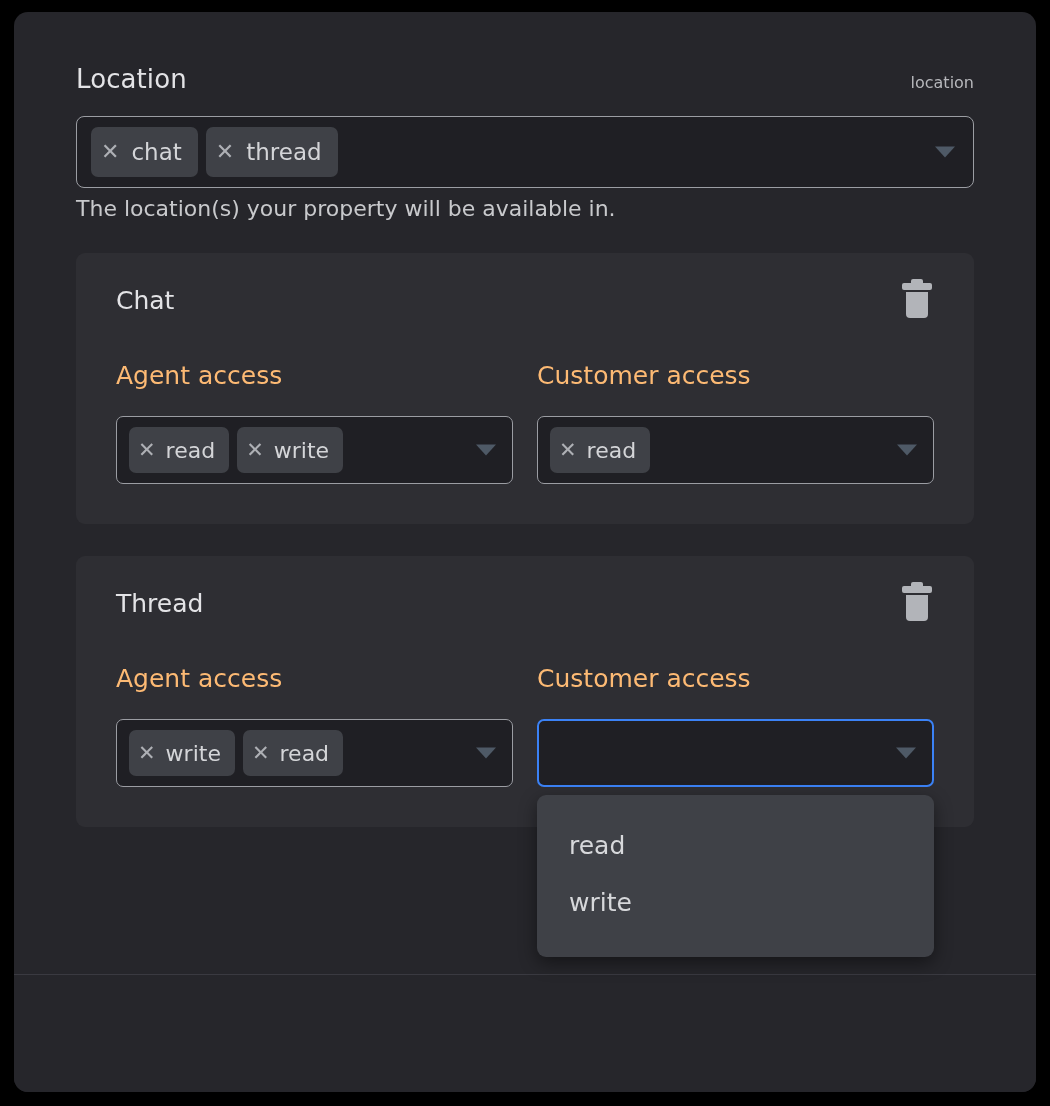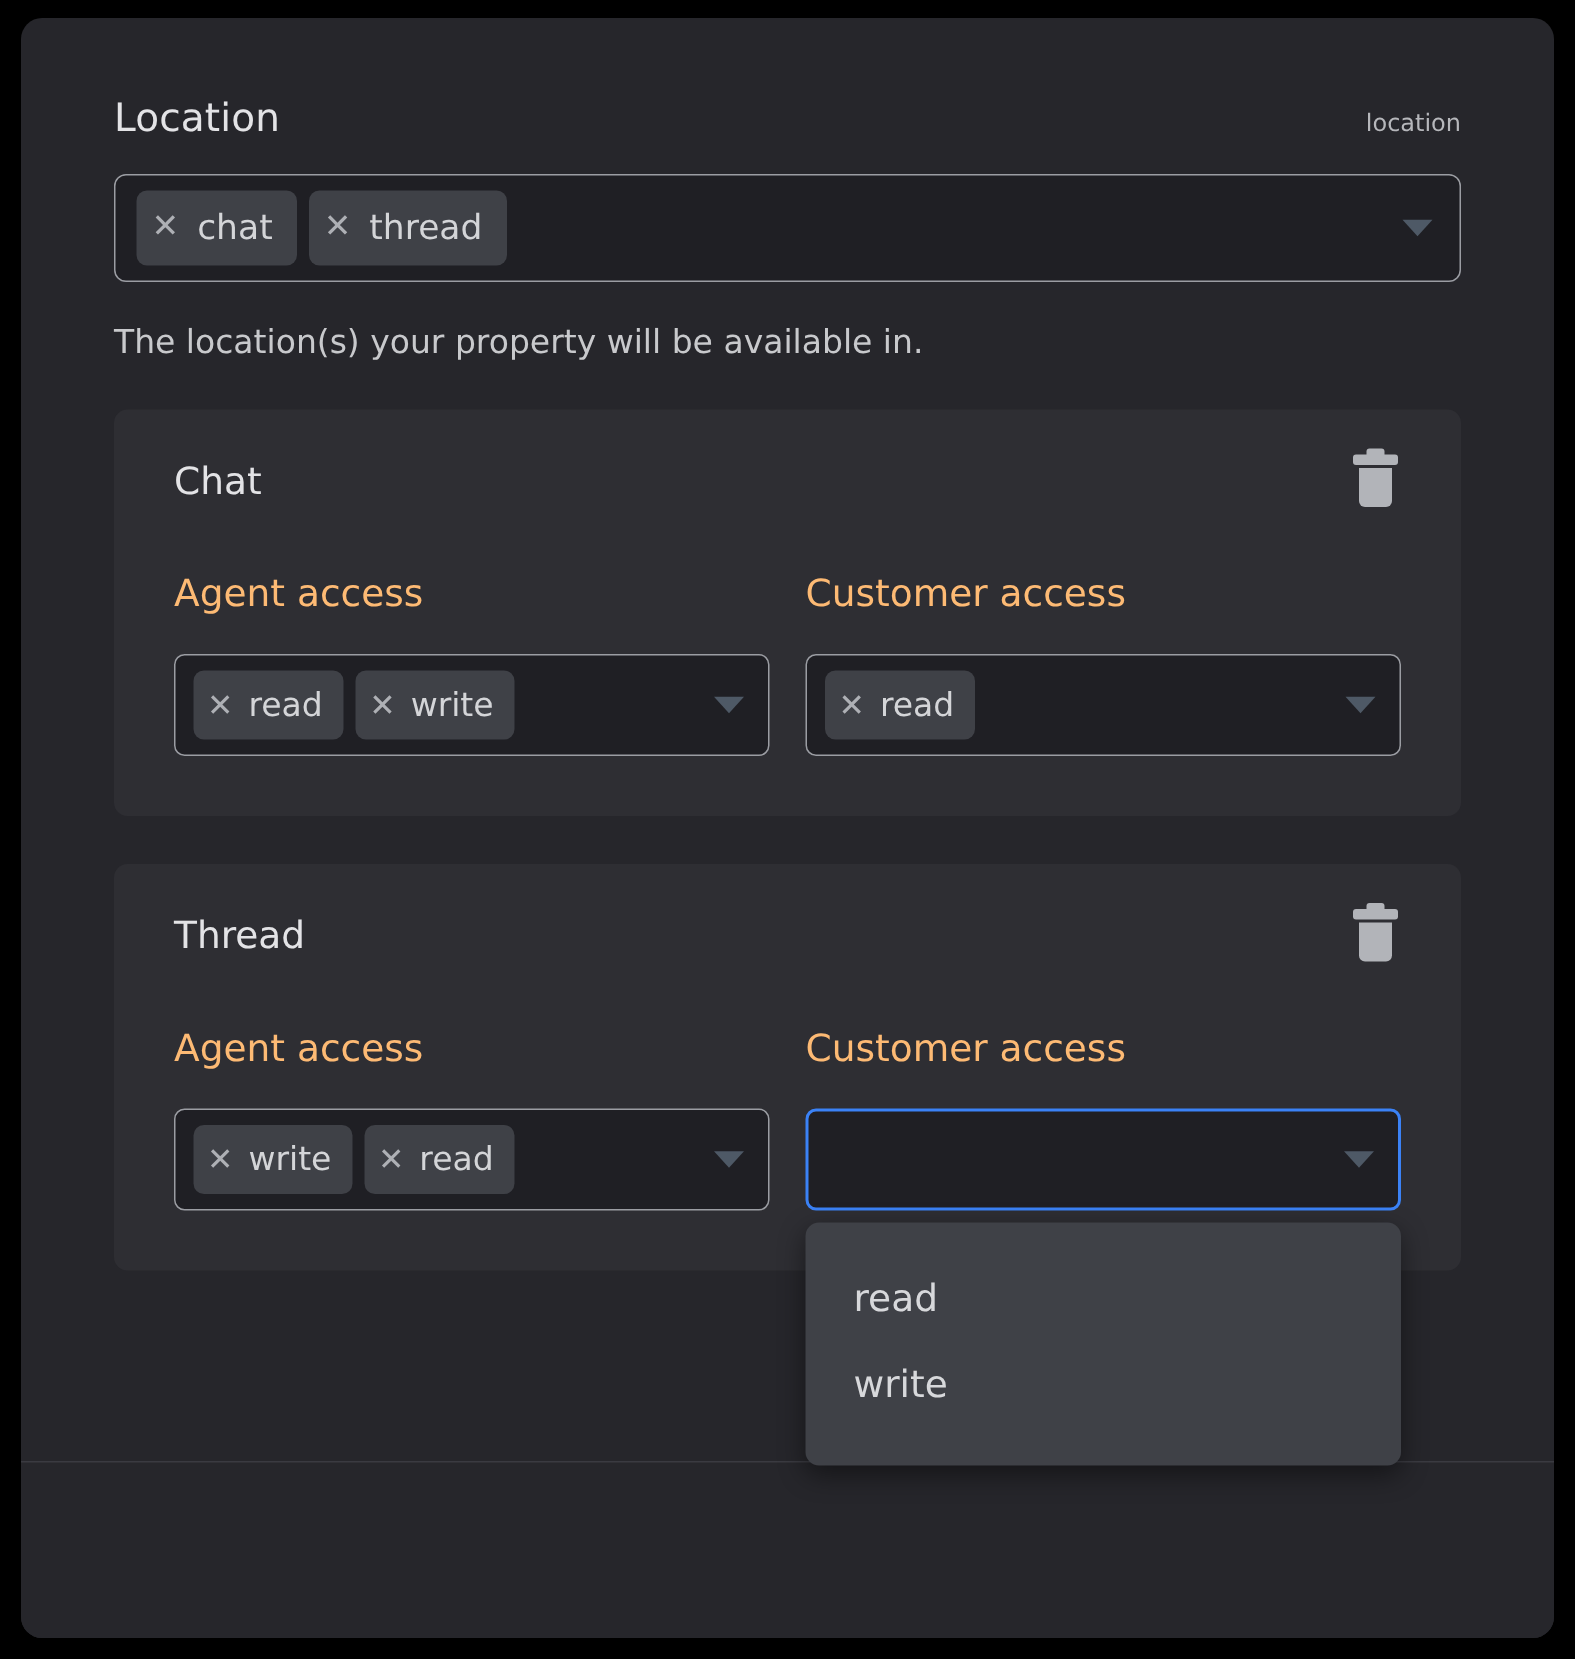--- a/index.html
+++ b/index.html
@@ -120,21 +120,21 @@
   .chip .x {
     font-size: 22px;
     line-height: 1;
     color: #aeb0b5;
     font-weight: 400;
   }
   .chip.small .x { font-size: 21px; }
 
   
   .help-text {
-    margin-top: 28px;
+    margin-top: 8px;
     font-size: 22px;
     color: #c8c9cc;
   }
 
   
   .card {
     position: relative;
     background: #2e2e33;
     border-radius: 9px;
     padding: 28px 40px 40px 40px;

